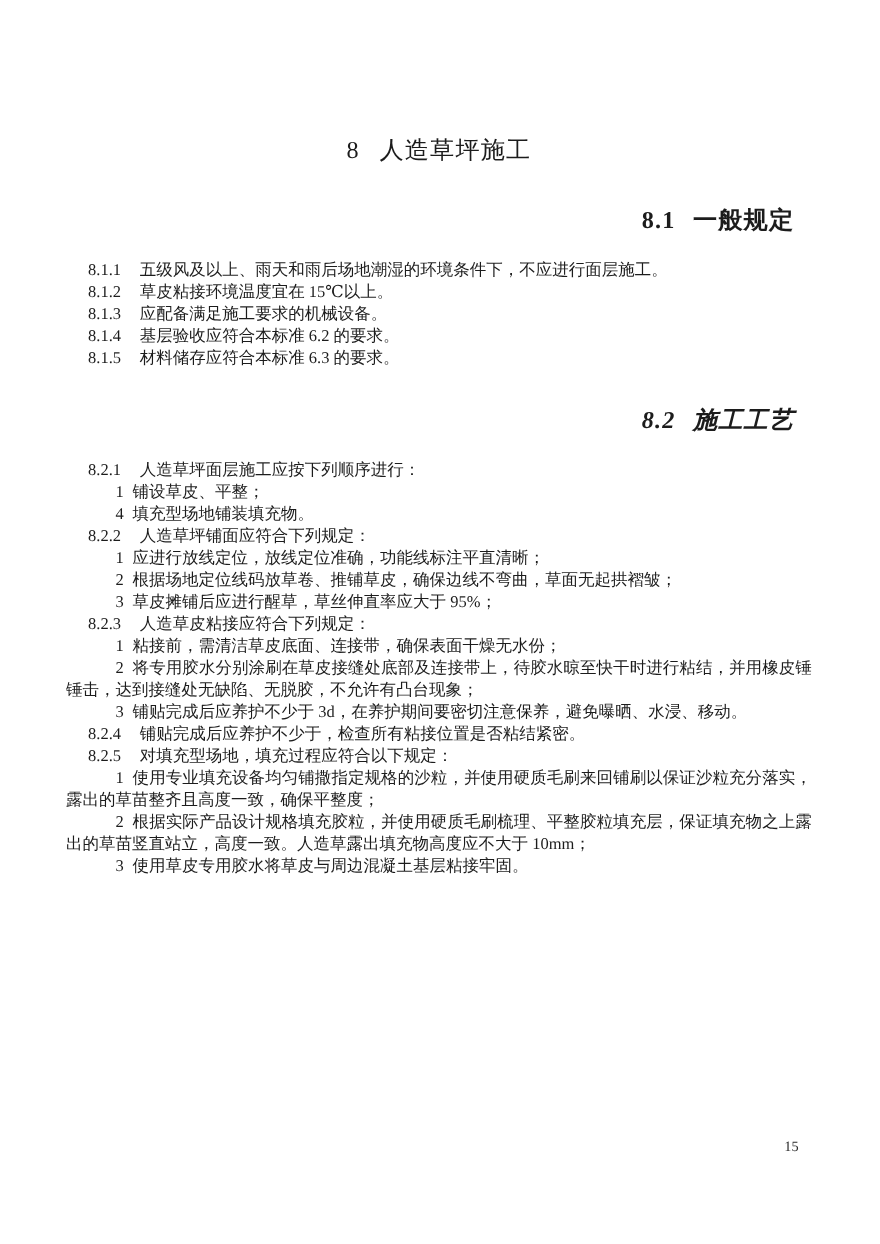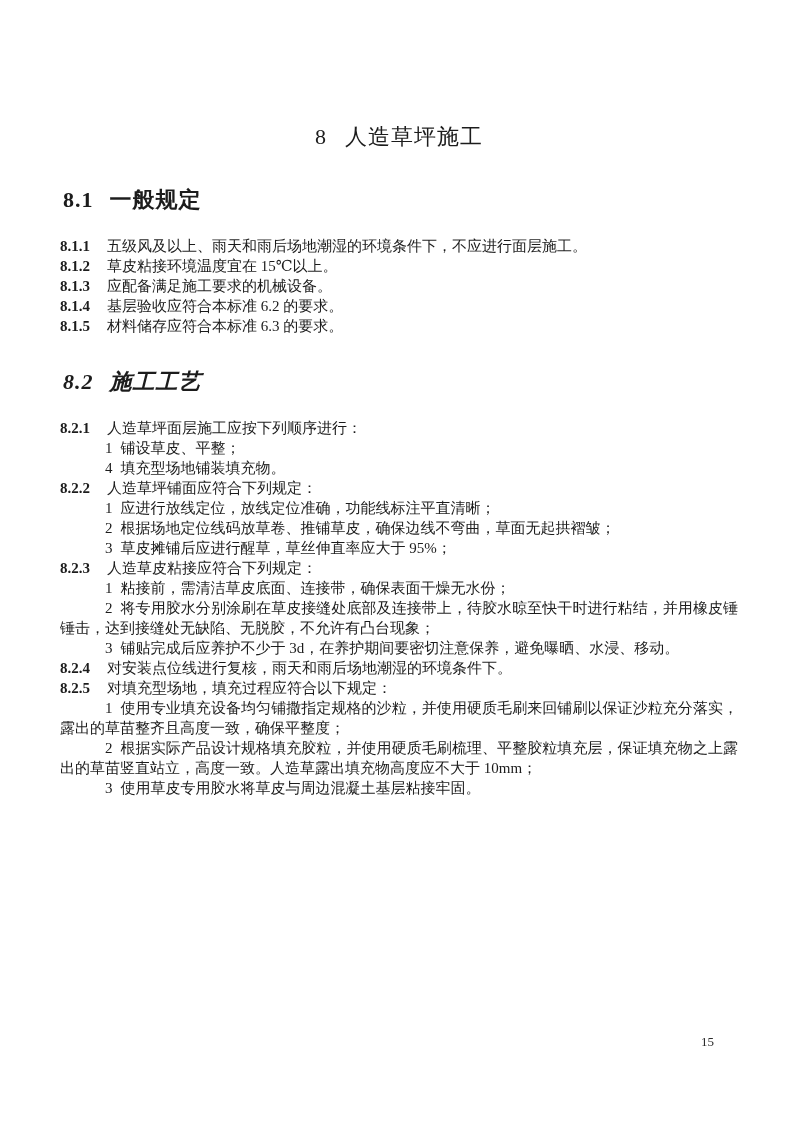--- a/index.html
+++ b/index.html
@@ -23,50 +23,51 @@
   .chapter-heading {
     margin: 123px 0 0 0;
     text-align: center;
     font-size: 22px;
     line-height: 27px;
     font-weight: normal;
     letter-spacing: 1px;
   }
   .chapter-heading .hnum { padding-right: 18px; }
   .section-heading {
-    margin: 3px;
-    text-align: left;
+    margin: 16px;
+    text-align: right;
     font-size: 22px;
     line-height: 27px;
     font-weight: bold;
     letter-spacing: 1px;
   }
   .section-heading .hnum { padding-right: 16px; }
   #heading-8-1 { margin-top: 36px; }
   #heading-8-2 { margin-top: 32px; font-style: italic; }
   .clauses { margin-top: 23px; }
   .clause, .sub {
     margin: 0;
     font-size: 15px;
     line-height: 20px;
     text-align: justify;
   }
   .clause .cnum {
-    font-weight: bold;
+    font-weight: normal;
     padding-right: 17px;
     white-space: nowrap;
+    margin-left: 20px;
   }
   .sub {
     text-indent: 45px;
   }
   .sub .inum { padding-right: 8px; }
   .page-number {
     position: absolute;
     top: 1034px;
-    right: 86px;
+    right: 74px;
     font-size: 13px;
     line-height: 16px;
     color: #2a2a2a;
   }
 </style>
 </head>
 <body>
 
 <div class="page">
   <div class="content">
@@ -100,21 +101,21 @@
       <p class="clause"><span class="cnum">8.2.2</span><span>人造草坪铺面应符合下列规定：</span></p>
       <p class="sub"><span class="inum">1</span><span>应进行放线定位，放线定位准确，功能线标注平直清晰；</span></p>
       <p class="sub"><span class="inum">2</span><span>根据场地定位线码放草卷、推铺草皮，确保边线不弯曲，草面无起拱褶皱；</span></p>
       <p class="sub"><span class="inum">3</span><span>草皮摊铺后应进行醒草，草丝伸直率应大于 95%；</span></p>
 
       <p class="clause"><span class="cnum">8.2.3</span><span>人造草皮粘接应符合下列规定：</span></p>
       <p class="sub"><span class="inum">1</span><span>粘接前，需清洁草皮底面、连接带，确保表面干燥无水份；</span></p>
       <p class="sub"><span class="inum">2</span><span>将专用胶水分别涂刷在草皮接缝处底部及连接带上，待胶水晾至快干时进行粘结，并用橡皮锤锤击，达到接缝处无缺陷、无脱胶，不允许有凸台现象；</span></p>
       <p class="sub"><span class="inum">3</span><span>铺贴完成后应养护不少于 3d，在养护期间要密切注意保养，避免曝晒、水浸、移动。</span></p>
 
-      <p class="clause"><span class="cnum">8.2.4</span><span>对安装点位线进行复核，雨天和雨后场地潮湿的环境条件下。</span></p>
+      <p class="clause"><span class="cnum">8.2.4</span><span>铺贴完成后应养护不少于，检查所有粘接位置是否粘结紧密。</span></p>
 
       <p class="clause"><span class="cnum">8.2.5</span><span>对填充型场地，填充过程应符合以下规定：</span></p>
       <p class="sub"><span class="inum">1</span><span>使用专业填充设备均匀铺撒指定规格的沙粒，并使用硬质毛刷来回铺刷以保证沙粒充分落实，露出的草苗整齐且高度一致，确保平整度；</span></p>
       <p class="sub"><span class="inum">2</span><span>根据实际产品设计规格填充胶粒，并使用硬质毛刷梳理、平整胶粒填充层，保证填充物之上露出的草苗竖直站立，高度一致。人造草露出填充物高度应不大于 10mm；</span></p>
       <p class="sub"><span class="inum">3</span><span>使用草皮专用胶水将草皮与周边混凝土基层粘接牢固。</span></p>
 
     </div>
   </div>
 
   <div class="page-number">15</div>

